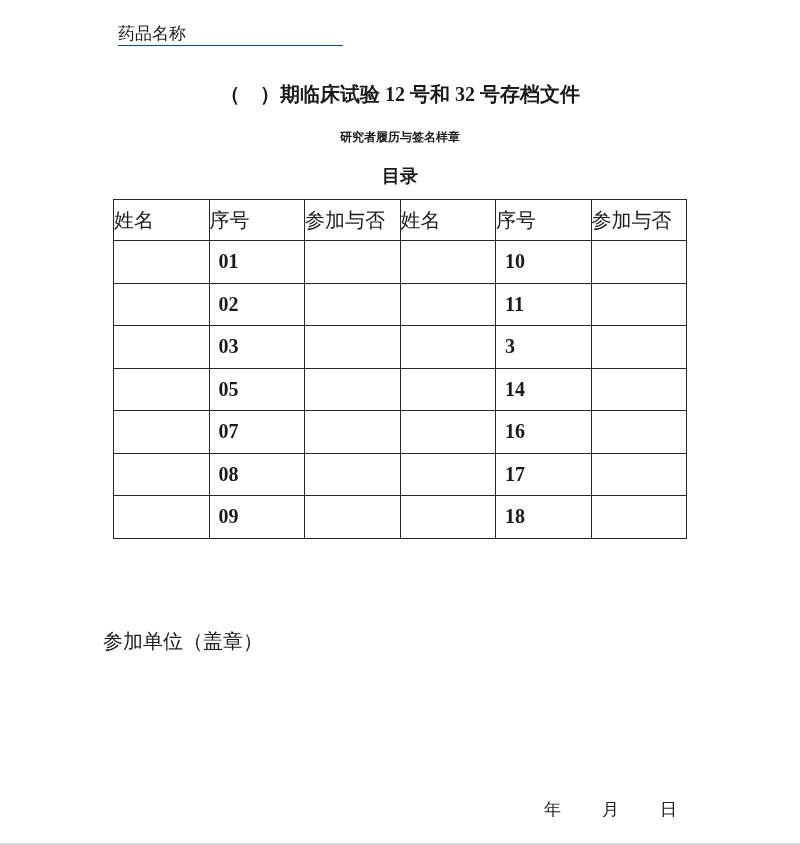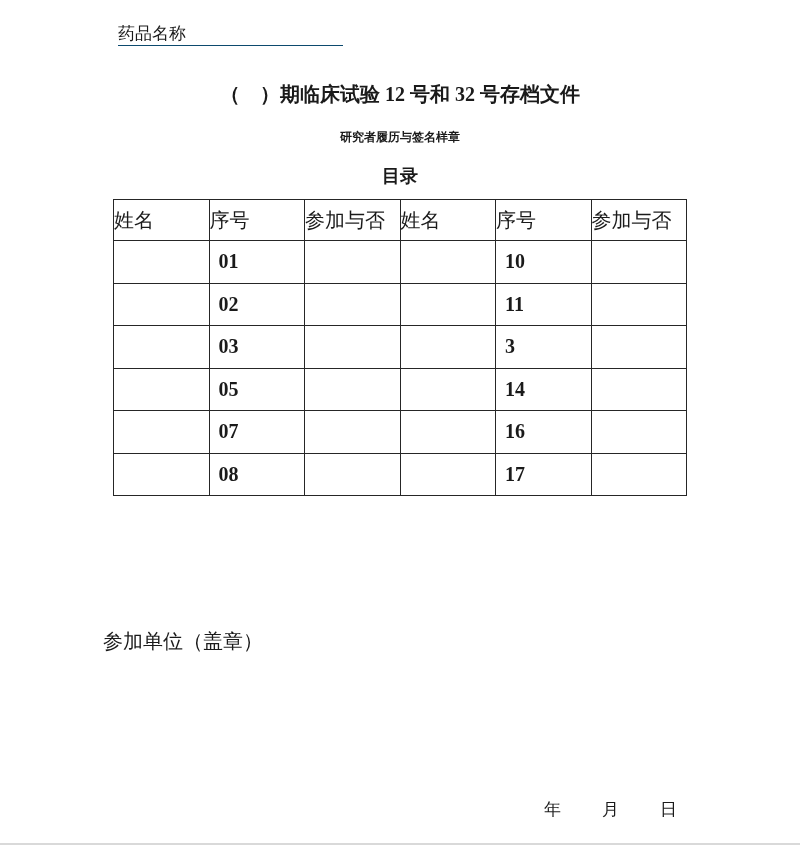--- a/index.html
+++ b/index.html
@@ -179,20 +179,28 @@
         <td></td>
       </tr>
       <tr>
         <td></td>
         <td class="num">08</td>
         <td></td>
         <td></td>
         <td class="num">17</td>
         <td></td>
       </tr>
+      <tr>
+        <td></td>
+        <td class="num">09</td>
+        <td></td>
+        <td></td>
+        <td class="num">18</td>
+        <td></td>
+      </tr>
     </tbody>
   </table>
 
   <div class="unit-line">参加单位（盖章）</div>
 
   <div class="date-line">
     <span>年</span>
     <span>月</span>
     <span>日</span>
   </div>

